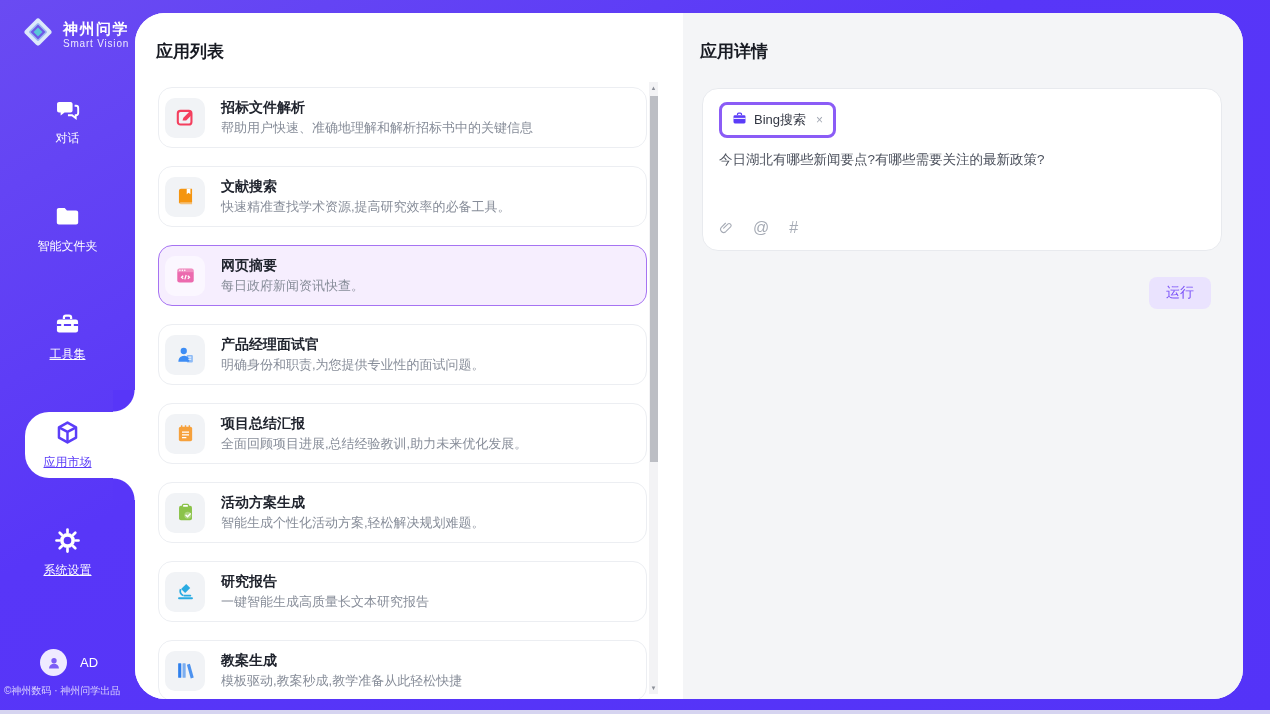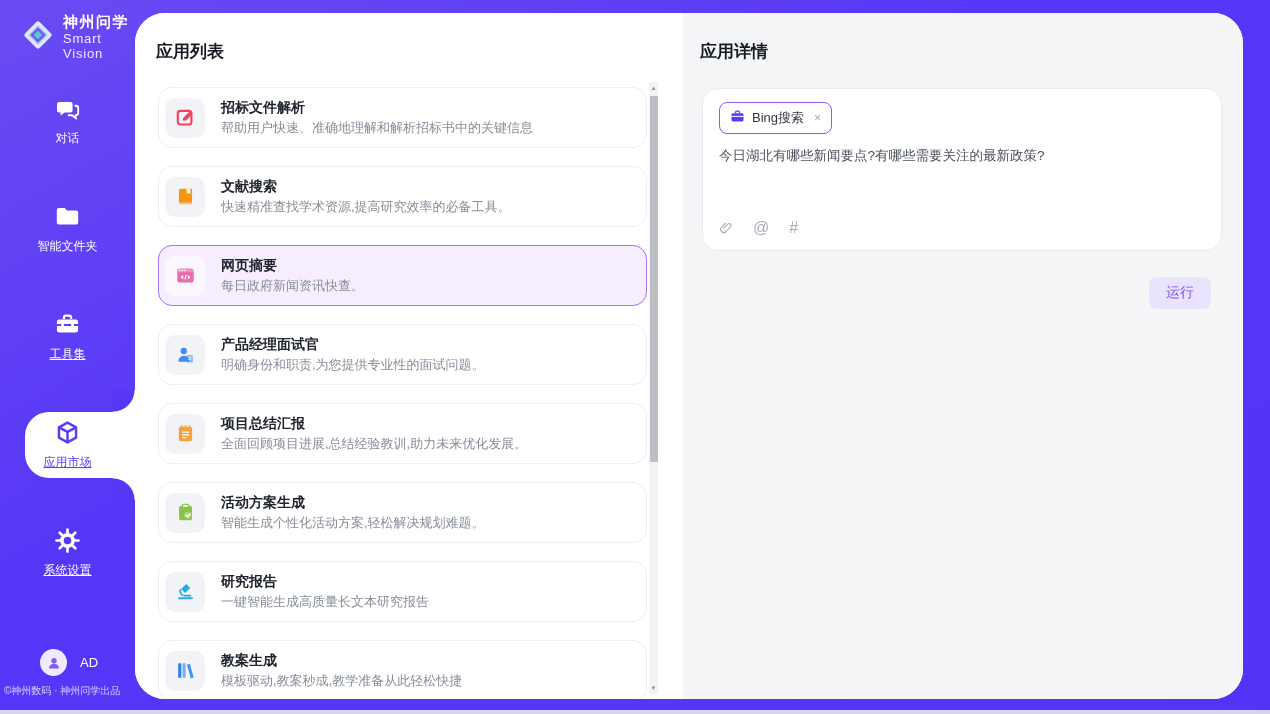--- a/index.html
+++ b/index.html
@@ -8,21 +8,21 @@
     background:linear-gradient(150deg,#6a4bf2 0%,#5836f8 40%,#5433f8 100%);
     font-family:"Liberation Sans","DejaVu Sans",sans-serif;
     -webkit-font-smoothing:antialiased;
   }
   .bottom-strip{position:absolute;left:0;right:0;bottom:0;height:4px;background:#d6d4f0;z-index:6;}
 
   
   .sidebar{position:absolute;left:0;top:0;width:135px;height:714px;z-index:3;}
   .logo-row{position:absolute;top:13px;left:19px;display:flex;align-items:center;gap:6px;}
   .logo-title{color:#fff;font-size:15px;font-weight:bold;letter-spacing:1.5px;line-height:18px;}
-  .logo-sub{color:rgba(255,255,255,.88);font-size:13px;letter-spacing:.8px;}
+  .logo-sub{color:rgba(255,255,255,.88);font-size:10px;letter-spacing:.8px;}
   .nav{position:absolute;top:83px;left:0;width:135px;}
   .nav-item{height:76px;margin-bottom:32px;display:flex;flex-direction:column;align-items:center;justify-content:center;gap:8px;color:#fff;font-size:12px;cursor:pointer;position:relative;}
   .nav-item .nav-icon{width:27px;height:27px;display:flex;align-items:center;justify-content:center;position:relative;z-index:2;}
   .nav-item .nav-label{position:relative;z-index:2;}
   .nav-item.underline .nav-label{text-decoration:underline;}
   .nav-item.active{color:#5b3df8;}
   .tab{position:absolute;left:25px;right:0;top:5px;bottom:5px;background:#fff;border-radius:24px 0 0 24px;z-index:1;}
   .f-top,.f-bottom{position:absolute;right:0;width:22px;height:22px;}
   .f-top{top:-22px;background:radial-gradient(circle 22px at 0 0,#5836f8 21px,#fff 22px);}
   .f-bottom{bottom:-22px;background:radial-gradient(circle 22px at 0 100%,#5836f8 21px,#fff 22px);}
@@ -43,21 +43,21 @@
   .card-desc{font-size:13px;color:#878d99;margin-top:6px;line-height:14px;}
   .scrollbar{position:absolute;left:514px;top:69px;width:9px;height:612px;background:#f3f3f5;}
   .sb-arrow{position:absolute;left:0;width:9px;height:12px;color:#8b8f98;font-size:6px;text-align:center;line-height:12px;cursor:pointer;}
   .sb-arrow.top{top:0;}
   .sb-arrow.bottom{bottom:0;}
   .sb-thumb{position:absolute;left:.5px;top:14px;width:8px;height:366px;background:#bcbec4;cursor:pointer;}
 
   .detail-section{flex:1;background:#f4f5f7;position:relative;}
   .detail-section .section-title{margin-left:17px;}
   .input-card{box-sizing:border-box;margin:25px 21px 0 19px;height:163px;background:#fff;border:1px solid #e8eaee;border-radius:16px;padding:13px 16px 13px 16px;display:flex;flex-direction:column;}
-  .tag{display:inline-flex;align-items:center;gap:7px;border:1px solid #8b5cf6;border-radius:8px;padding:0 10px;height:30px;width:fit-content;background:#fff;cursor:pointer;}
+  .tag{display:inline-flex;align-items:center;gap:7px;border:3px solid #8b5cf6;border-radius:8px;padding:0 10px;height:30px;width:fit-content;background:#fff;cursor:pointer;}
   .tag-label{font-size:13px;color:#333743;}
   .tag-close{font-size:12px;color:#a3a8b3;margin-left:3px;cursor:pointer;}
   .query{margin-top:12px;font-size:13.5px;color:#4b505c;flex:1;line-height:19px;}
   .attach-row{display:flex;gap:20px;align-items:center;color:#a6abb5;}
   .attach-row .glyph{font-size:16px;cursor:pointer;}
   .attach-row .clip{display:flex;align-items:center;cursor:pointer;}
   .run-row{text-align:right;margin:26px 32px 0 0;}
   .run-btn{display:inline-block;background:#eae3fe;color:#7a52f8;font-size:14px;padding:7px 17px;border-radius:8px;cursor:pointer;}
 </style>
 </head>

